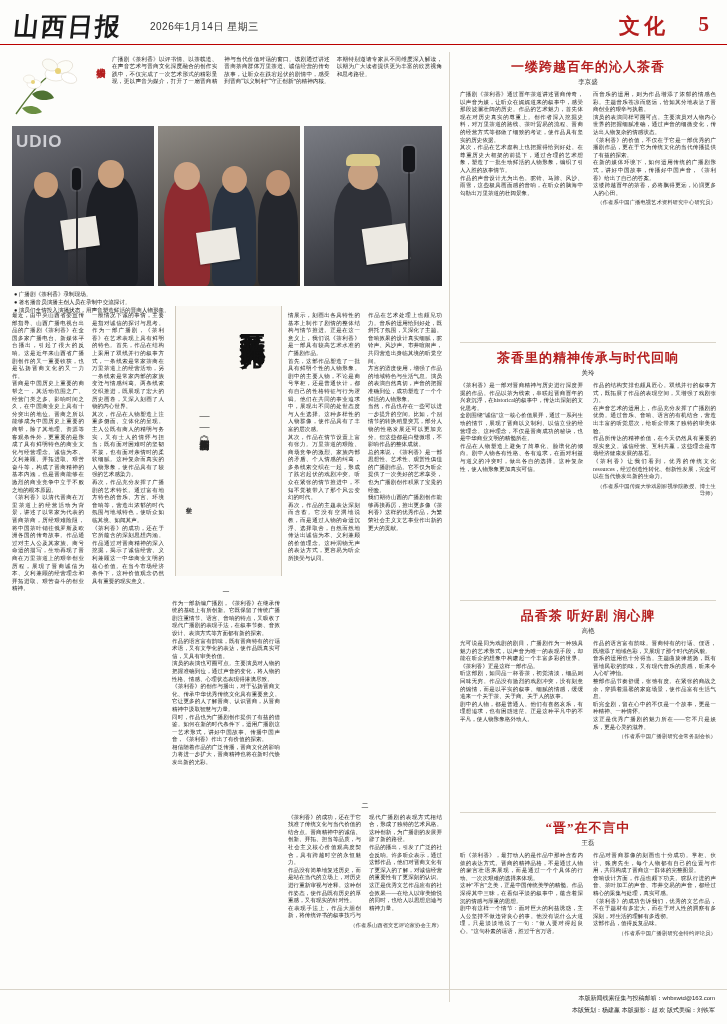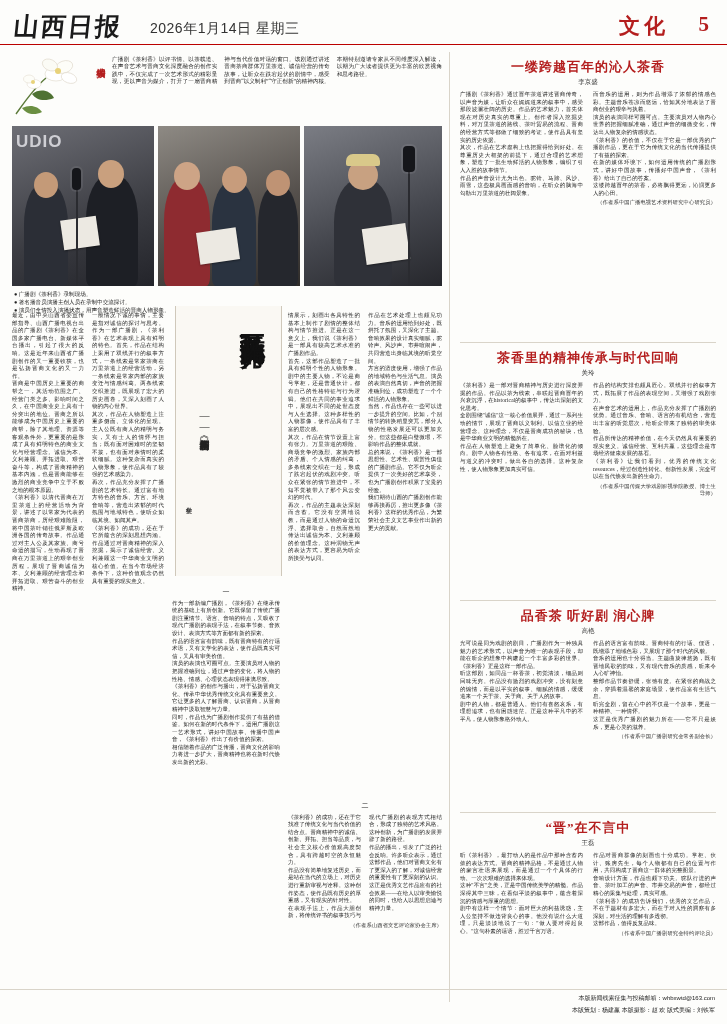--- a/index.html
+++ b/index.html
@@ -31,21 +31,21 @@
     font-family: "Liberation Serif", serif;
     font-size: 25px;
     font-weight: bold;
     letter-spacing: 2px;
     color: #1b1b1b;
     transform: skewX(-6deg);
   }
   .mast-date {
     position: absolute;
     left: 150px; top: 20px;
-    font-size: 14px;
+    font-size: 10px;
     color: #333;
     font-family: "Liberation Sans", sans-serif;
     letter-spacing: 0.5px;
   }
   .mast-section {
     position: absolute;
     right: 58px; top: 12px;
     font-size: 21px;
     font-weight: bold;
     color: #b41e1e;

